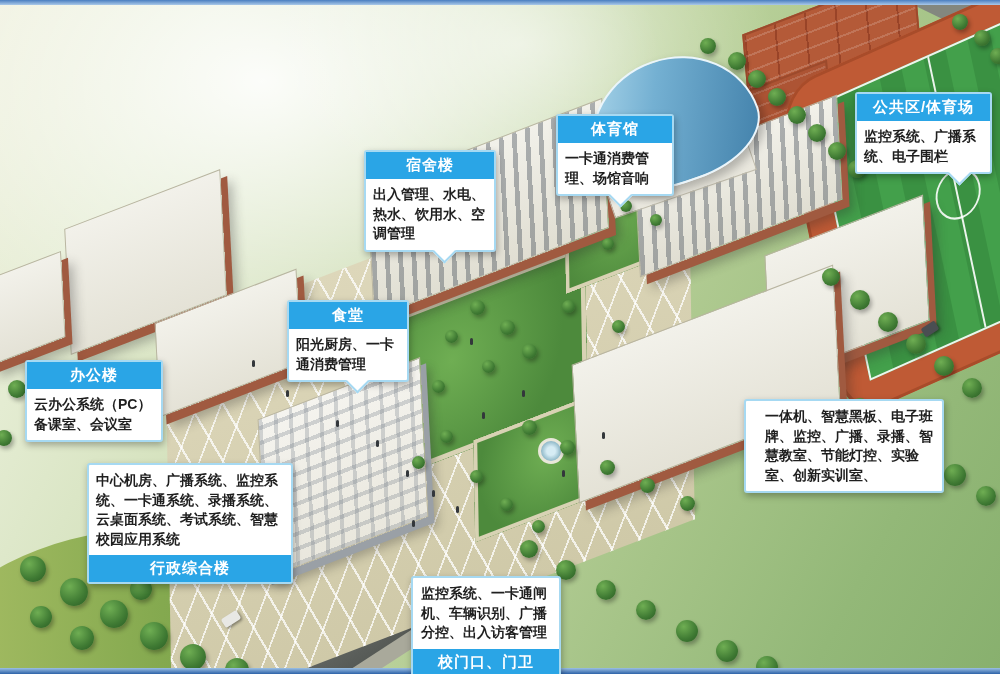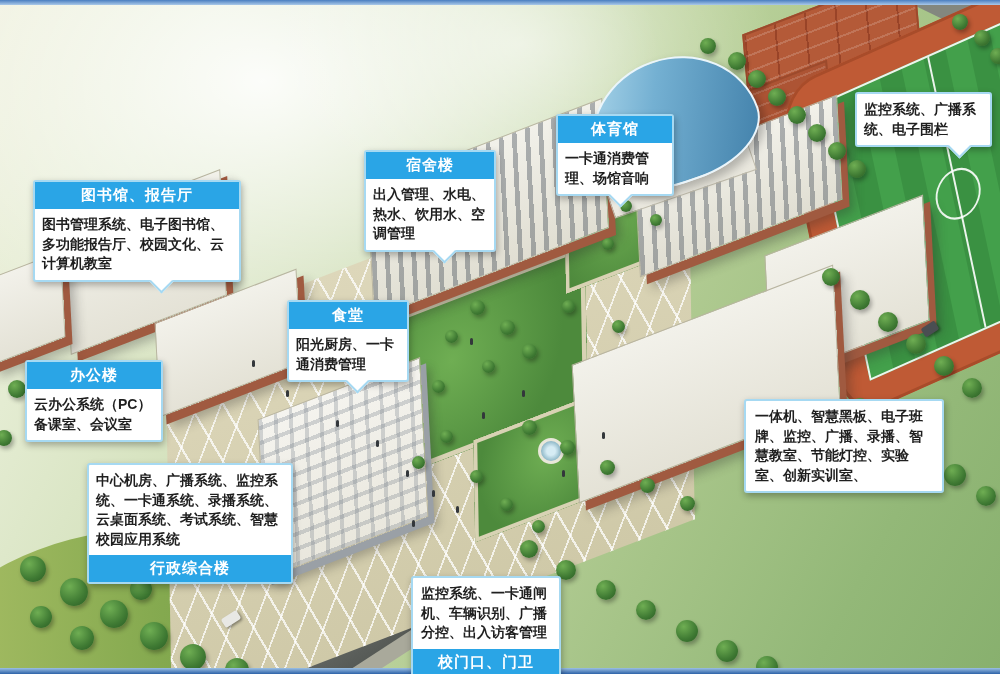--- a/index.html
+++ b/index.html
@@ -104,21 +104,21 @@
   .co-tail{position:absolute;width:15px;height:15px;background:#fff;
     border-right:2px solid #a6d9f2;border-bottom:2px solid #a6d9f2;
     transform:rotate(45deg);bottom:-10px;}
   .co-library{left:33px;top:180px;width:204px;}   .co-library .co-tail{left:118px;}
   .co-dorm{left:364px;top:150px;width:128px;}     .co-dorm .co-tail{left:70px;}
   .co-gym{left:556px;top:114px;width:114px;}      .co-gym .co-tail{left:54px;}
   .co-public{left:855px;top:92px;width:133px;}    .co-public .co-tail{left:94px;}
   .co-canteen{left:287px;top:300px;width:118px;}  .co-canteen .co-tail{left:60px;}
   .co-office{left:25px;top:360px;width:134px;}
   .co-admin{left:87px;top:463px;width:202px;}
-  .co-teaching{left:744px;top:399px;width:196px;} .co-teaching .co-body{padding:6px 9px;}
+  .co-teaching{left:744px;top:399px;width:196px;} .co-teaching .co-body{padding:6px 9px;margin-left:10px;}
   .co-gate{left:411px;top:576px;width:146px;}     .co-gate .co-body{padding:6px 8px;}
 </style>
 </head>
 <body>
 
 <div class="canvas">
 
   <div class="abs bg"></div>
   <div class="abs haze"></div>
   <div class="abs haze2"></div>
@@ -235,39 +235,35 @@
       <div class="abs person" style="left: 376px; top: 440px;"></div>
       <div class="abs person" style="left: 406px; top: 470px;"></div>
       <div class="abs person" style="left: 470px; top: 338px;"></div>
       <div class="abs car" style="left: 922px; top: 324px; width: 16px; background: rgb(74, 78, 82);"></div>
       <div class="abs car" style="left: 222px; top: 614px; width: 18px; background: rgb(232, 232, 228);"></div>
     </div>
 
   <div class="abs strip-top"></div>
   <div class="abs strip-bottom"></div>
 
-  <div class="callout co-library">
-    <div class="co-header">图书馆、报告厅</div>
-    <div class="co-body">图书管理系统、电子图书馆、多功能报告厅、校园文化、云计算机教室</div>
-    <div class="co-tail"></div>
-  </div>
 
   <div class="callout co-dorm">
     <div class="co-header">宿舍楼</div>
     <div class="co-body">出入管理、水电、热水、饮用水、空调管理</div>
     <div class="co-tail"></div>
   </div>
 
   <div class="callout co-gym">
     <div class="co-header">体育馆</div>
     <div class="co-body">一卡通消费管理、场馆音响</div>
     <div class="co-tail"></div>
   </div>
 
   <div class="callout co-public">
+    <div class="co-header">公共区/体育场</div>
     <div class="co-body">监控系统、广播系统、电子围栏</div>
     <div class="co-tail"></div>
   </div>
 
   <div class="callout co-canteen">
     <div class="co-header">食堂</div>
     <div class="co-body">阳光厨房、一卡通消费管理</div>
     <div class="co-tail"></div>
   </div>
 

